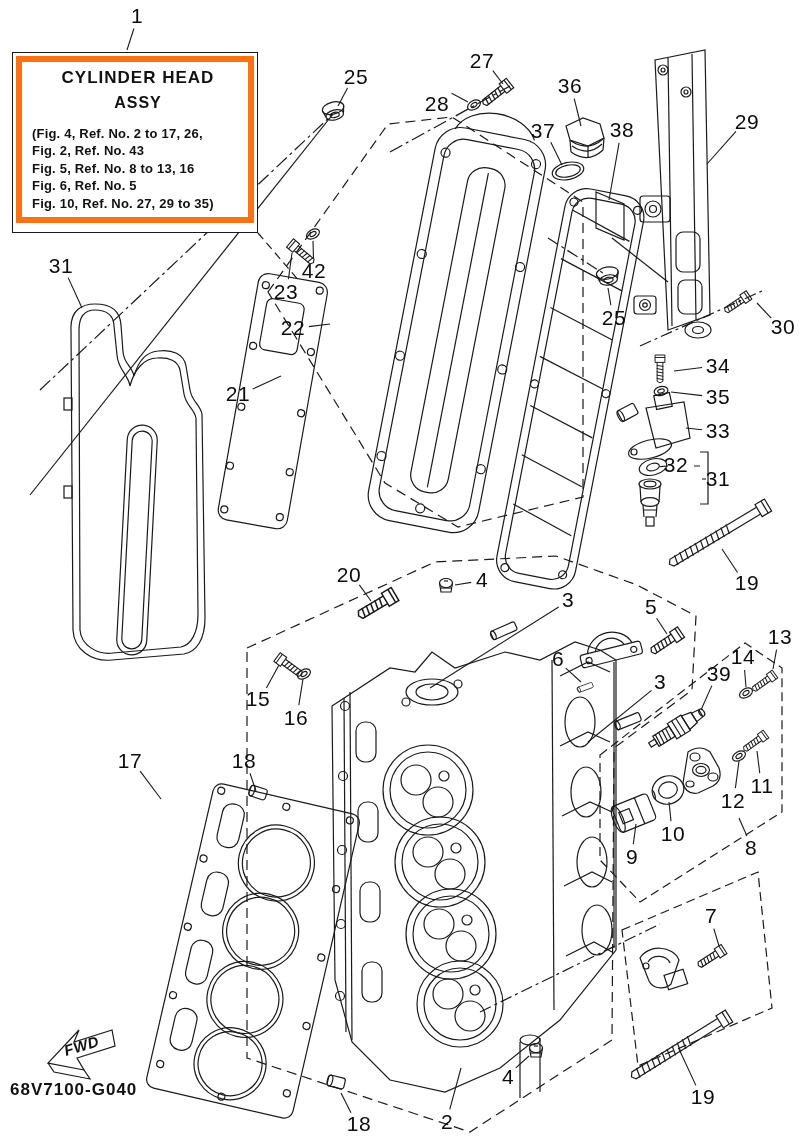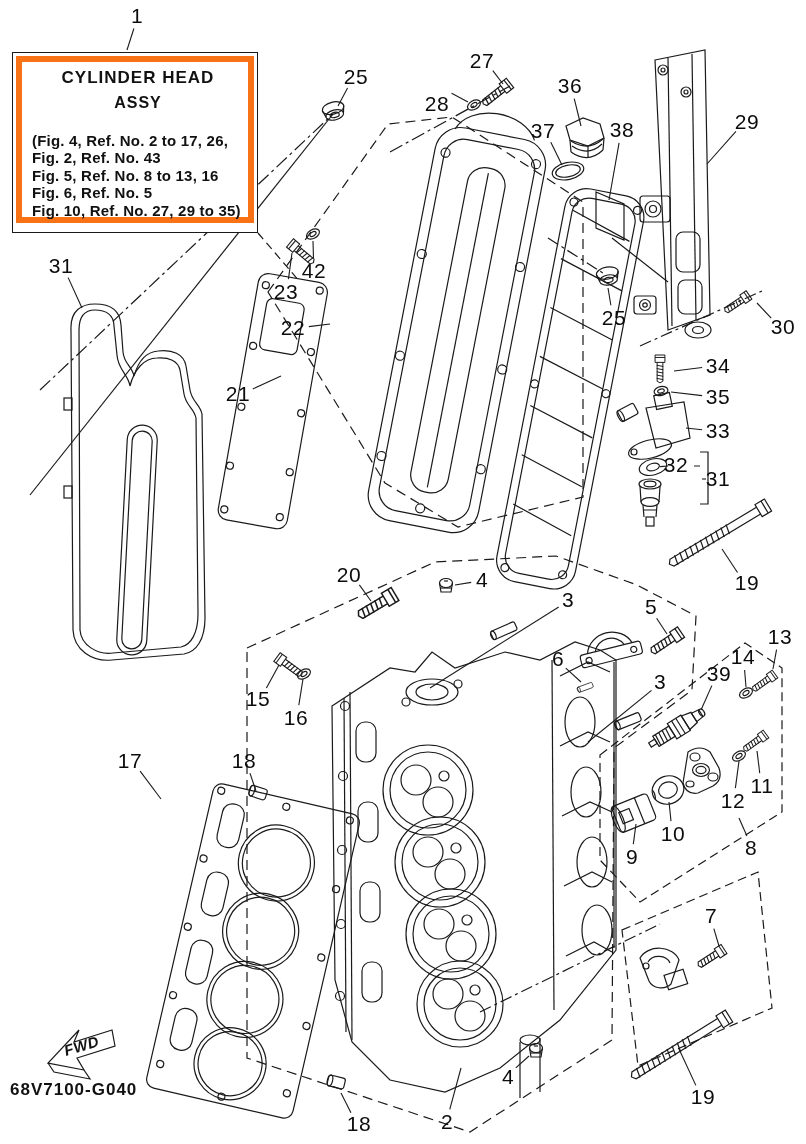--- a/index.html
+++ b/index.html
@@ -9,21 +9,21 @@
   #art path,#art line,#art rect,#art circle,#art ellipse,#art polygon,#art polyline{
         fill:none;stroke:#1a1a1a;stroke-width:1.2;}
   .callout{position:absolute;transform:translate(-50%,-50%);font-size:21px;color:#0c0c0c;
         letter-spacing:0.5px;white-space:nowrap;}
   .infobox{position:absolute;left:12px;top:52px;width:246px;height:181px;
         border:1.5px solid #1a1a1a;box-sizing:border-box;background:#fff;}
   .infobox .inner{border:6px solid #f97316;margin:3px;height:167px;box-sizing:border-box;
         padding:4px 4px 0 10px;}
   .ib-title{font-weight:bold;font-size:17px;text-align:center;letter-spacing:1px;margin-top:2px;}
   .ib-title2{font-weight:bold;font-size:16px;text-align:center;letter-spacing:1px;margin-top:6px;}
-  .ib-refs{font-weight:bold;font-size:15px;line-height:17.4px;margin-top:20px;letter-spacing:0.2px;}
+  .ib-refs{font-weight:bold;font-size:13px;line-height:17.4px;margin-top:13px;letter-spacing:0.2px;}
   .ib-refs div{white-space:nowrap;}
   .ib-indent{text-indent:88px;}
   .drawno{position:absolute;left:10px;top:1080px;font-size:17px;font-weight:bold;letter-spacing:1px;}
 </style>
 </head>
 <body>
 
 <div class="page">
 
   <svg id="art" width="806" height="1144" viewBox="0 0 806 1144">

